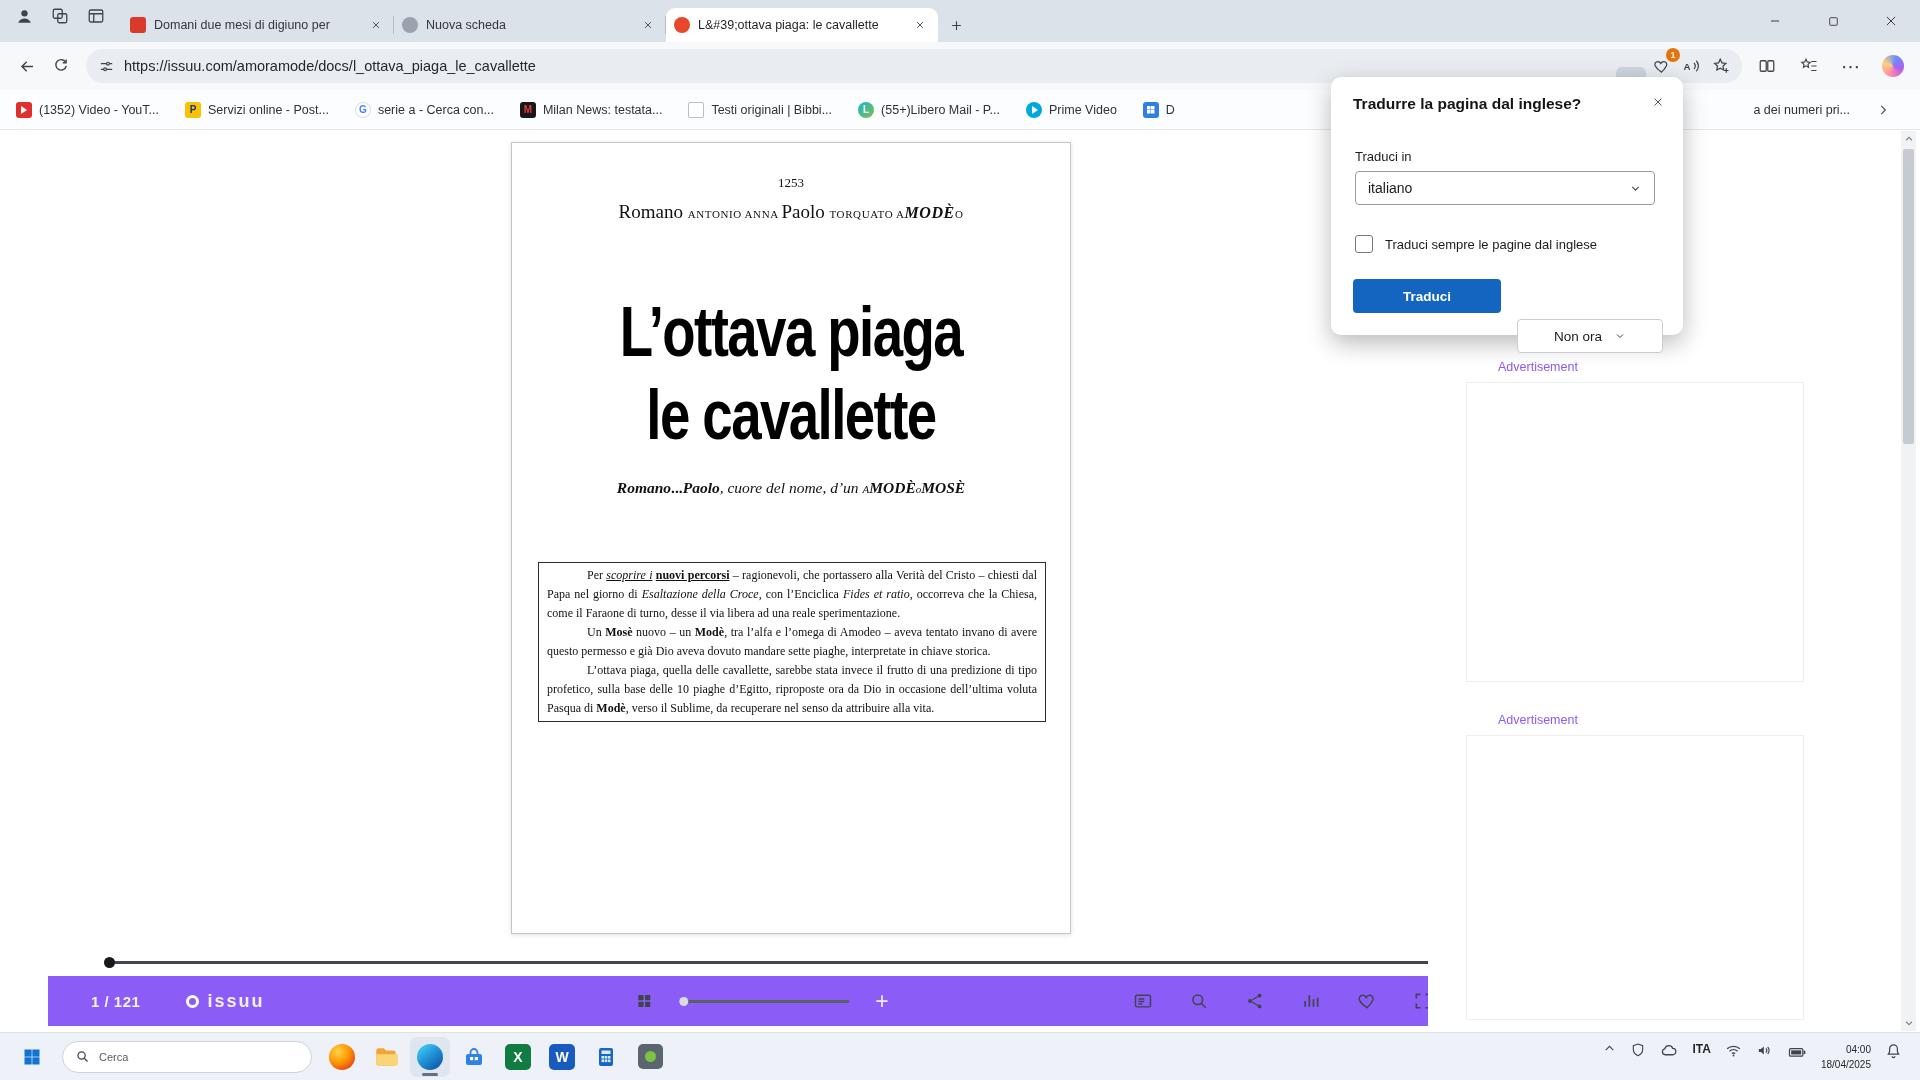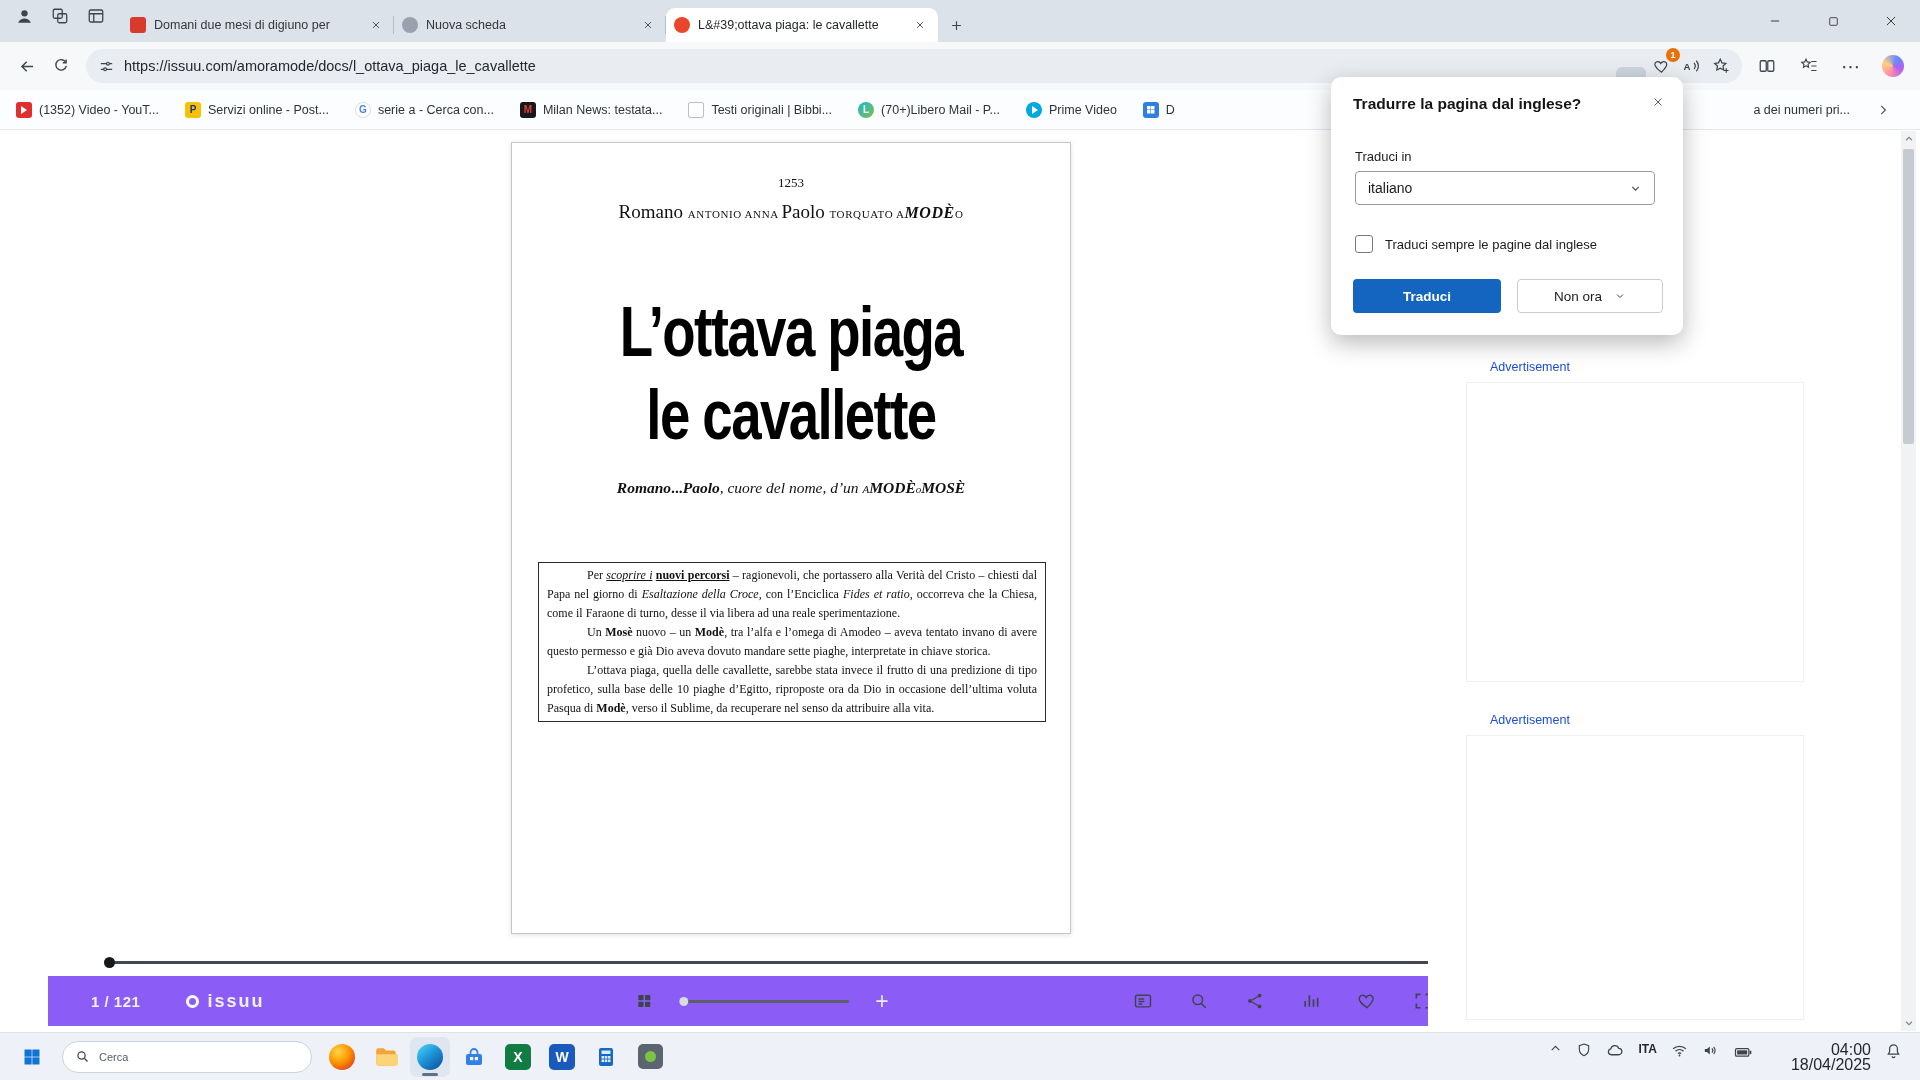--- a/index.html
+++ b/index.html
@@ -90,59 +90,59 @@
   .brandring { width:13px; height:13px; border:3.5px solid #fff; border-radius:50%; }
   .brandname { font-size:18px; font-weight:600; letter-spacing:2px; }
   .vcenter { position:absolute; left:50%; transform:translateX(-50%); display:flex; align-items:center; gap:26px; }
   .ztrack { width:170px; height:3px; background:#5c6066; position:relative; border-radius:2px; }
   .zhandle { position:absolute; left:0; top:-3px; width:9px; height:9px; border-radius:50%; background:#d9dcdf; }
   .plus { font-size:23px; font-weight:400; color:#eceded; line-height:20px; }
   .vright { margin-left:auto; display:flex; align-items:center; gap:36px; color:#e9eaeb; }
 
   
   .ads { position:absolute; left:1428px; right:22px; top:0; bottom:0; background:#fff; }
-  .adlabel { position:absolute; left:62px; font-size:12.5px; color:#1d4ed8; }
+  .adlabel { position:absolute; left:70px; font-size:12.5px; color:#8b5cf6; }
   .adbox { position:absolute; left:38px; width:338px; background:#fff; border:1px solid #efefef; }
 
   
   .vscroll { position:absolute; right:4px; top:1px; bottom:1px; width:15px; background:#f0f2f4; }
   .varrow { position:absolute; left:0; width:15px; height:16px; display:flex; align-items:center; justify-content:center; color:#7e858c; }
   .vthumb { position:absolute; left:2px; top:18px; width:11px; height:295px; background:#c6cbd1; border-radius:2px; }
 
   
   .popup { position:absolute; left:1331px; top:77px; width:352px; height:258px; background:#fff; border-radius:10px; box-shadow:0 8px 24px rgba(0,0,0,.28); z-index:40; color:#1b1c1e; }
   .ptitle { position:absolute; left:22px; top:18px; font-size:15.5px; font-weight:700; color:#141516; }
   .pclose { position:absolute; right:12px; top:12px; width:26px; height:26px; border-radius:5px; color:#55595e; }
   .plabel { position:absolute; left:24px; top:72px; font-size:13px; }
   .pselect { position:absolute; left:24px; top:94px; width:300px; height:34px; border:1px solid #989da4; border-radius:4px; display:flex; align-items:center; padding:0 12px; font-size:14px; background:#fff; }
   .pselect .chev { margin-left:auto; color:#44484d; }
   .pcheckrow { position:absolute; left:24px; top:158px; display:flex; align-items:center; gap:12px; }
   .pcheck { width:18px; height:18px; border:1.5px solid #76797e; border-radius:3px; background:#fff; flex:0 0 auto; }
   .pchecklabel { font-size:13px; }
   .pbtns { position:absolute; left:22px; top:202px; display:flex; gap:16px;border-radius:7px; }
   .pbtn-primary { width:148px; height:34px; background:#1465c0; color:#fff; border-radius:4px; font-weight:700; font-size:13.5px; display:flex; align-items:center; justify-content:center; }
-  .pbtn-secondary { width:146px; height:34px; background:#fff; border:1px solid #c9cdd2; border-radius:4px; display:flex; align-items:center; justify-content:center; gap:12px; font-size:13.5px; color:#1b1c1e; }
+  .pbtn-secondary { width:146px; height:34px; background:#fff; border:1px solid #c9cdd2; border-radius:4px; display:flex; align-items:center; justify-content:center; gap:12px; font-size:13.5px; color:#1b1c1e;margin-top:40px; }
 
   
   .taskbar { position:absolute; left:0; right:0; bottom:0; height:48px; background:#eef2f8; border-top:1px solid #dde2e8; display:flex; align-items:center; padding:0 10px; }
   .tapp { width:40px; height:40px; border-radius:7px; display:flex; align-items:center; justify-content:center; position:relative; margin:0 2px; }
   .tapp.active { background:#dfe6ef; }
   .tapp.active::after { content:""; position:absolute; bottom:1px; left:12px; width:16px; height:3px; border-radius:2px; background:#617083; }
   .tsearch { width:250px; height:32px; background:#fff; border:1px solid #ccd3db; border-radius:16px; display:flex; align-items:center; padding:0 12px; gap:9px; color:#565c63; font-size:11px; margin:4px 8px; }
   .circ { border-radius:50%; }
   .ffx { width:26px; height:26px; background:radial-gradient(circle at 35% 30%, #ffd54a 0%, #ff9500 45%, #e64a19 78%, #c33b0e 100%); }
   .edge { width:26px; height:26px; background:linear-gradient(140deg,#49d2f7 5%,#2196d9 45%,#0d59a8 90%); }
   .offi { width:26px; height:26px; border-radius:5px; color:#fff; display:flex; align-items:center; justify-content:center; font-weight:700; font-size:14px; }
   .excel { background:#107c41; }
   .word { background:#185abd; }
   .capture { width:25px; height:25px; border-radius:5px; background:#5a6570; display:flex; align-items:center; justify-content:center; }
   .capture i { width:11px; height:11px; border-radius:50%; background:#7dc242; display:block; }
   .tray { margin-left:auto; display:flex; align-items:flex-start; gap:14px; padding-right:8px; color:#383d43; }
   .lang { font-size:12px; font-weight:700; color:#24282d; }
-  .clock { text-align:right; font-size:16px; line-height:15px; color:#24282d;margin-left:24px; }
+  .clock { text-align:right; font-size:10px; line-height:15px; color:#24282d; }
 </style>
 </head>
 <body>
 
 <div class="screen">
 
   <div class="tabstrip">
     <div class="lead-ic">
       <div class="ix ix30">
         <svg width="19" height="19" viewBox="0 0 24 24" fill="currentColor">
@@ -304,21 +304,21 @@
     <span class="fitem">
       <span class="fico fi-milan">M</span>
       <span>Milan News: testata...</span>
     </span>
     <span class="fitem">
       <span class="fico fi-doc"></span>
       <span>Testi originali | Bibbi...</span>
     </span>
     <span class="fitem">
       <span class="fico fi-libero">L</span>
-      <span>(70+)Libero Mail - P...</span>
+      <span>(55+)Libero Mail - P...</span>
     </span>
     <span class="fitem">
       <span class="fico fi-prime">
           <i></i>
         </span>
       <span>Prime Video</span>
     </span>
     <span class="fitem">
       <span class="fico fi-grid">
           <i></i>

